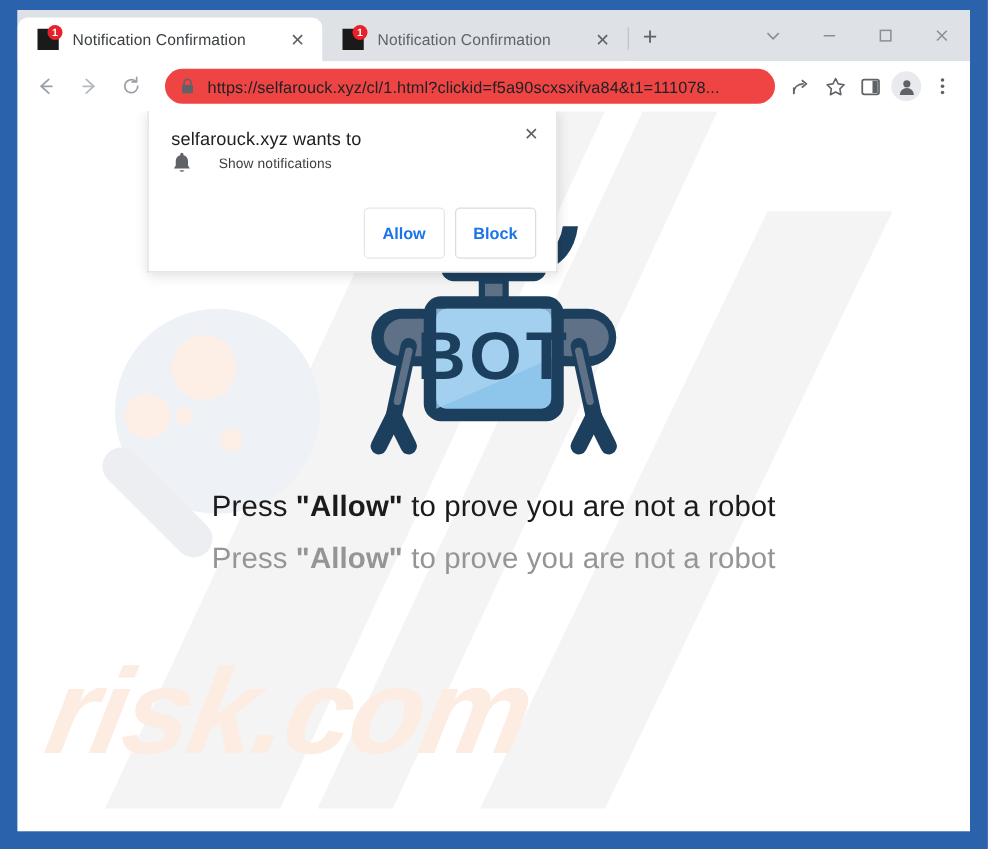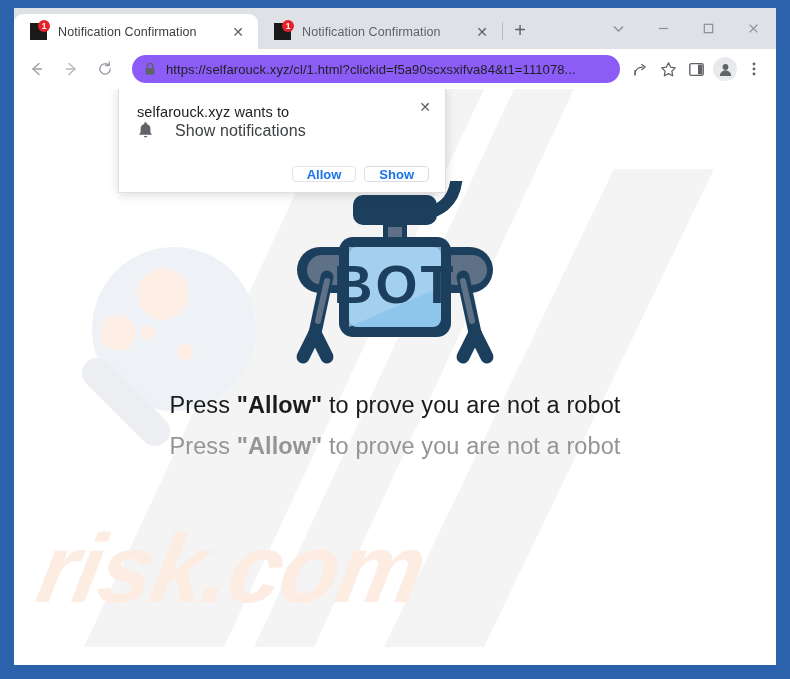--- a/index.html
+++ b/index.html
@@ -113,21 +113,21 @@
   }
   .navbtn {
     width: 30px; height: 30px;
     display: flex; align-items: center; justify-content: center;
     color: #9aa0a6;
     margin-right: 4px;
   }
   #omnibox {
     flex: 1 1 auto;
     height: 28px;
-    background: #8b5cf6;
+    background: #ef4444;
     border-radius: 14px;
     display: flex;
     align-items: center;
     padding: 0 12px;
     margin: 0 6px 0 8px;
     min-width: 0;
   }
   #lock { flex: 0 0 auto; margin-right: 10px; display:flex; }
   #url {
     font-size: 13px;
@@ -239,32 +239,32 @@
     margin-bottom: 1px;
     letter-spacing: .1px;
   }
   #bubble-row {
     display: flex;
     align-items: center;
     margin-bottom: 26px;
   }
   #bell { flex: 0 0 20px; margin-right: 18px; display: flex; }
   #bubble-option {
-    font-size: 16px;
+    font-size: 11px;
     color: #3c4043;
     letter-spacing: .1px;
   }
   #bubble-actions {
     display: flex;
     justify-content: flex-end;
     gap: 8px;
   }
   .pbtn {
     min-width: 62px;
-    height: 16px;
+    height: 41px;
     border: 1px solid #dadce0;
     border-radius: 4px;
     background: #fff;
     color: #1a73e8;
     font-size: 13px;
     font-weight: bold;
     display: flex;
     align-items: center;
     justify-content: center;
     padding: 0 14px;
@@ -456,19 +456,19 @@
           <span id="bell">
             <svg width="17" height="19" viewBox="0 0 17 19">
               <path d="M8.5 1.2 a1.3 1.3 0 0 1 1.3 1.3 v.6 a5 5 0 0 1 3.6 4.8 v3.4 l1.5 2.4 H2.1 l1.5-2.4 V7.9 a5 5 0 0 1 3.6-4.8 v-.6 A1.3 1.3 0 0 1 8.5 1.2 Z" fill="#5f6368"></path>
               <path d="M6.6 15.1 a2 2 0 0 0 3.8 0 Z" fill="#5f6368"></path>
             </svg>
           </span>
           <span id="bubble-option">Show notifications</span>
         </div>
         <div id="bubble-actions">
           <div class="pbtn ghost">Allow</div>
-          <div class="pbtn">Show</div>
+          <div class="pbtn">Block</div>
         </div>
       </div>
 
     </div>
   </div>
 </div>
 
 </body></html>

